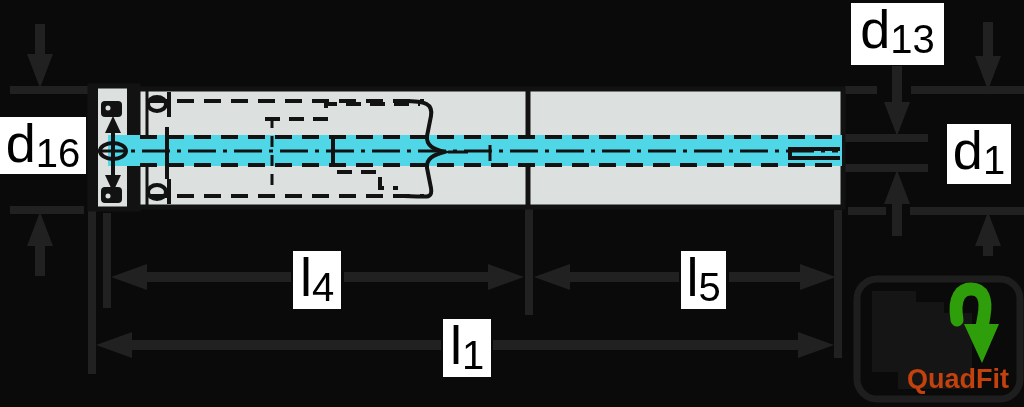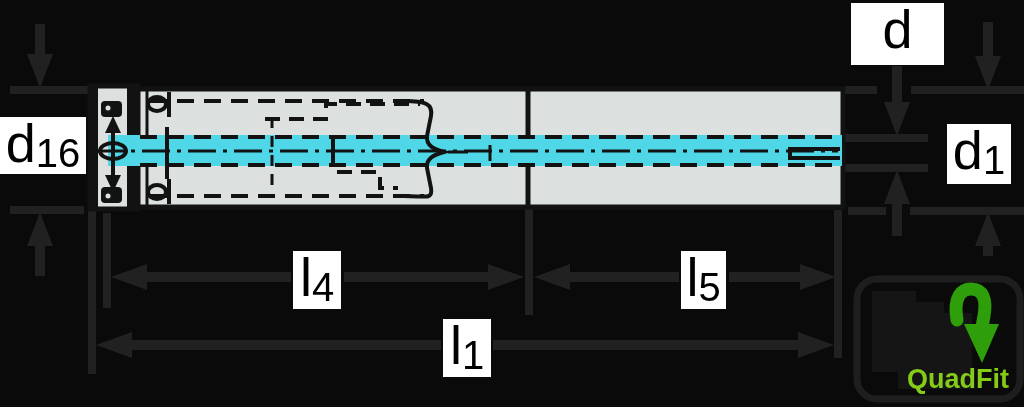--- a/index.html
+++ b/index.html
@@ -26,21 +26,21 @@
   .dim-label .ls{font-size:40px;display:inline-block;transform:translateY(16px);}
   #lab-d11{left:0px;top:117px;width:86px;height:57px;}
   #lab-d13{left:851px;top:3px;width:93px;height:62px;}
   #lab-d1 {left:947px;top:124px;width:64px;height:60px;}
   #lab-l4 {left:293px;top:251px;width:48px;height:58px;}
   #lab-l5 {left:681px;top:251px;width:45px;height:58px;}
   #lab-l1 {left:443px;top:319px;width:48px;height:58px;}
   .logo-text{
     position:absolute;
     left:901px;top:364px;width:114px;height:30px;
-    color:#84cc16;
+    color:#c2410c;
     font-size:27px;
     font-weight:bold;
     text-align:center;
     line-height:30px;
     letter-spacing:0px;
   }
 </style>
 </head>
 <body>
 
@@ -168,20 +168,21 @@
       <polygon points="964,324 999,324 982,363" fill="#2f9e0b"></polygon>
     </g>
   </svg>
 
   <div class="dim-label" id="lab-d11">
     <span class="lm">d</span>
       <span class="ls">16</span>
   </div>
   <div class="dim-label" id="lab-d13">
     <span class="lm">d</span>
+      <span class="ls">13</span>
   </div>
   <div class="dim-label" id="lab-d1">
     <span class="lm">d</span>
       <span class="ls">1</span>
   </div>
   <div class="dim-label" id="lab-l4">
     <span class="lm">l</span>
       <span class="ls">4</span>
   </div>
   <div class="dim-label" id="lab-l5">

